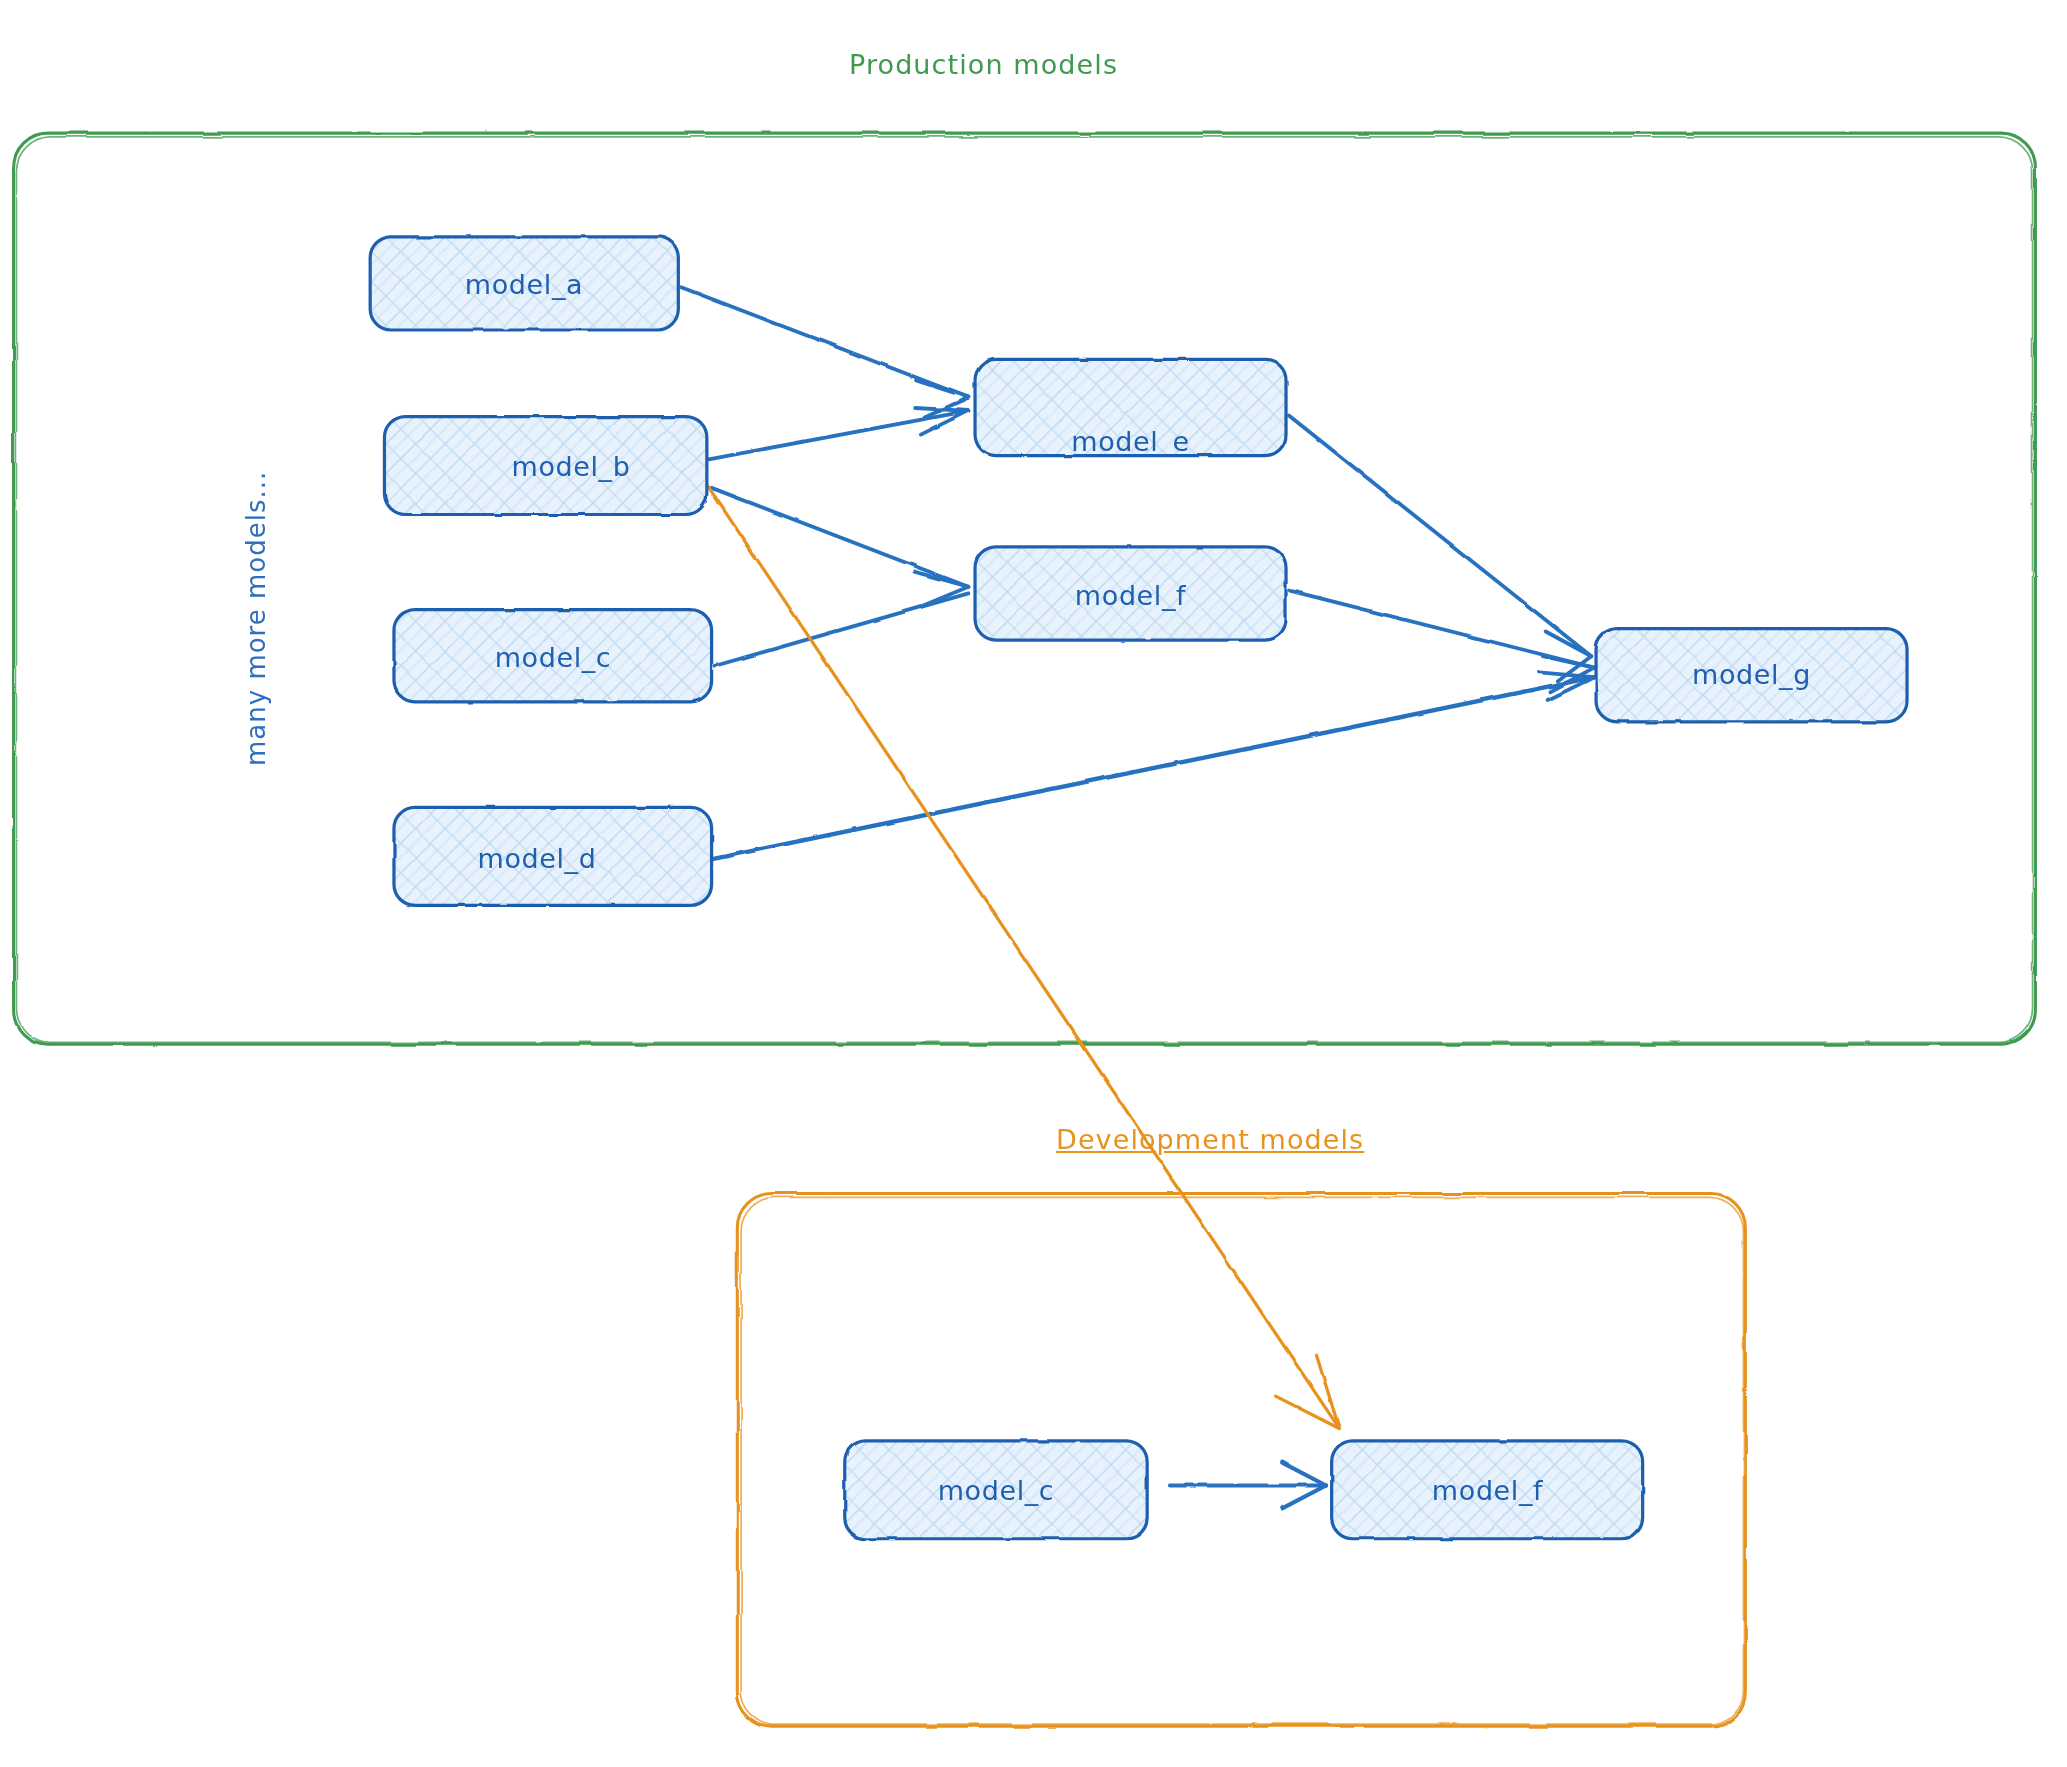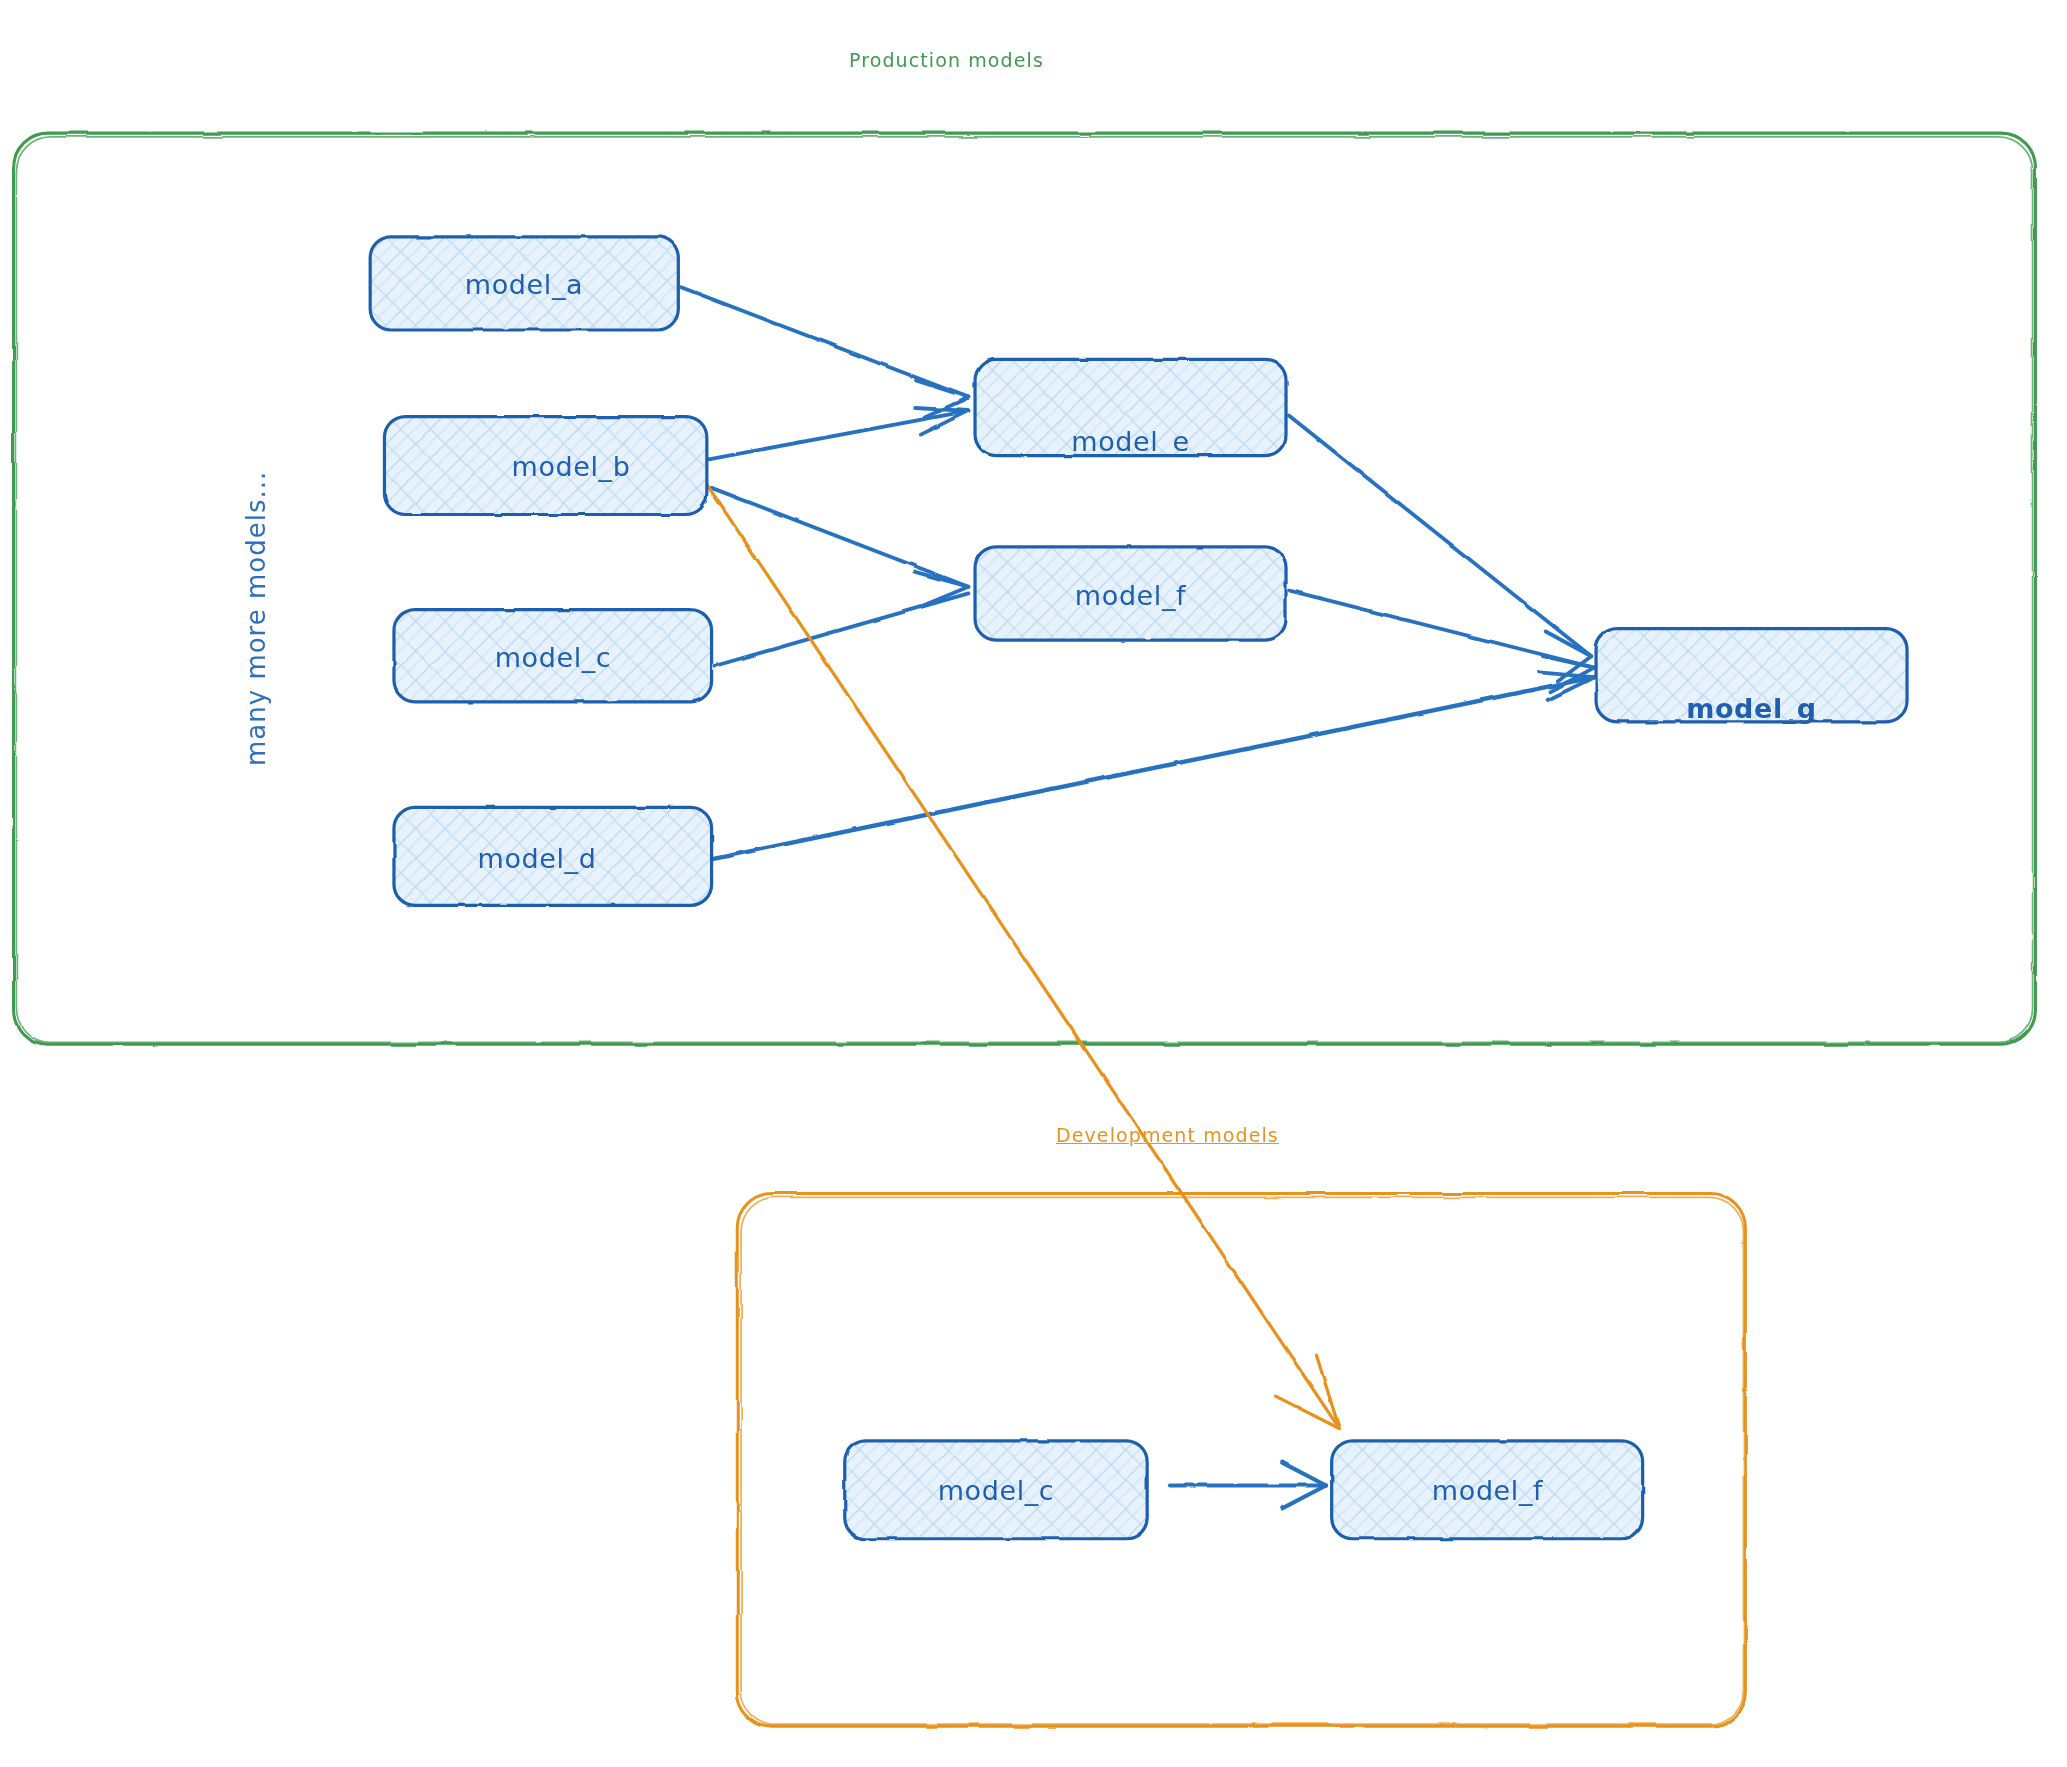--- a/index.html
+++ b/index.html
@@ -14,21 +14,21 @@
     height: 1767px;
     background: #ffffff;
     overflow: hidden;
   }
   #scene { position: absolute; inset: 0; width: 100%; height: 100%; }
 
   .grp-title {
     position: absolute;
     white-space: nowrap;
     font-family: "DejaVu Sans", sans-serif;
-    font-size: 19px;
+    font-size: 27px;
     letter-spacing: 1.1px;
     font-weight: 400;
   }
   #title-production { left: 849px; top: 49px; color: #3f9a4f; }
   #title-development { left: 1056px; top: 1124px; color: #e8921f; text-decoration: underline; }
 
   .side-note {
     position: absolute;
     white-space: nowrap;
     color: #2f6fbd;
@@ -202,18 +202,18 @@
   <div class="grp-title" id="title-development">Development models</div>
 
   <div class="side-note" id="note-many-more">many more models...</div>
 
   <div class="node-label" style="left:370px; top:269px; width:308px;">model_a</div>
   <div class="node-label" style="left:384px; top:451px; width:374px;">model_b</div>
   <div class="node-label" style="left:394px; top:642px; width:318px;">model_c</div>
   <div class="node-label" style="left:394px; top:843px; width:286px;">model_d</div>
   <div class="node-label" style="left:975px; top:394px; width:311px;margin-top:32px;">model_e</div>
   <div class="node-label" style="left:975px; top:580px; width:311px;">model_f</div>
-  <div class="node-label" style="left:1596px; top:693px; width:311px;font-weight:bold;">model_g</div>
+  <div class="node-label" style="left:1596px; top:659px; width:311px;">model_g</div>
   <div class="node-label" style="left:845px; top:1475px; width:302px;">model_c</div>
   <div class="node-label" style="left:1332px; top:1475px; width:311px;">model_f</div>
 
 </div>
 
 
 </body></html>

